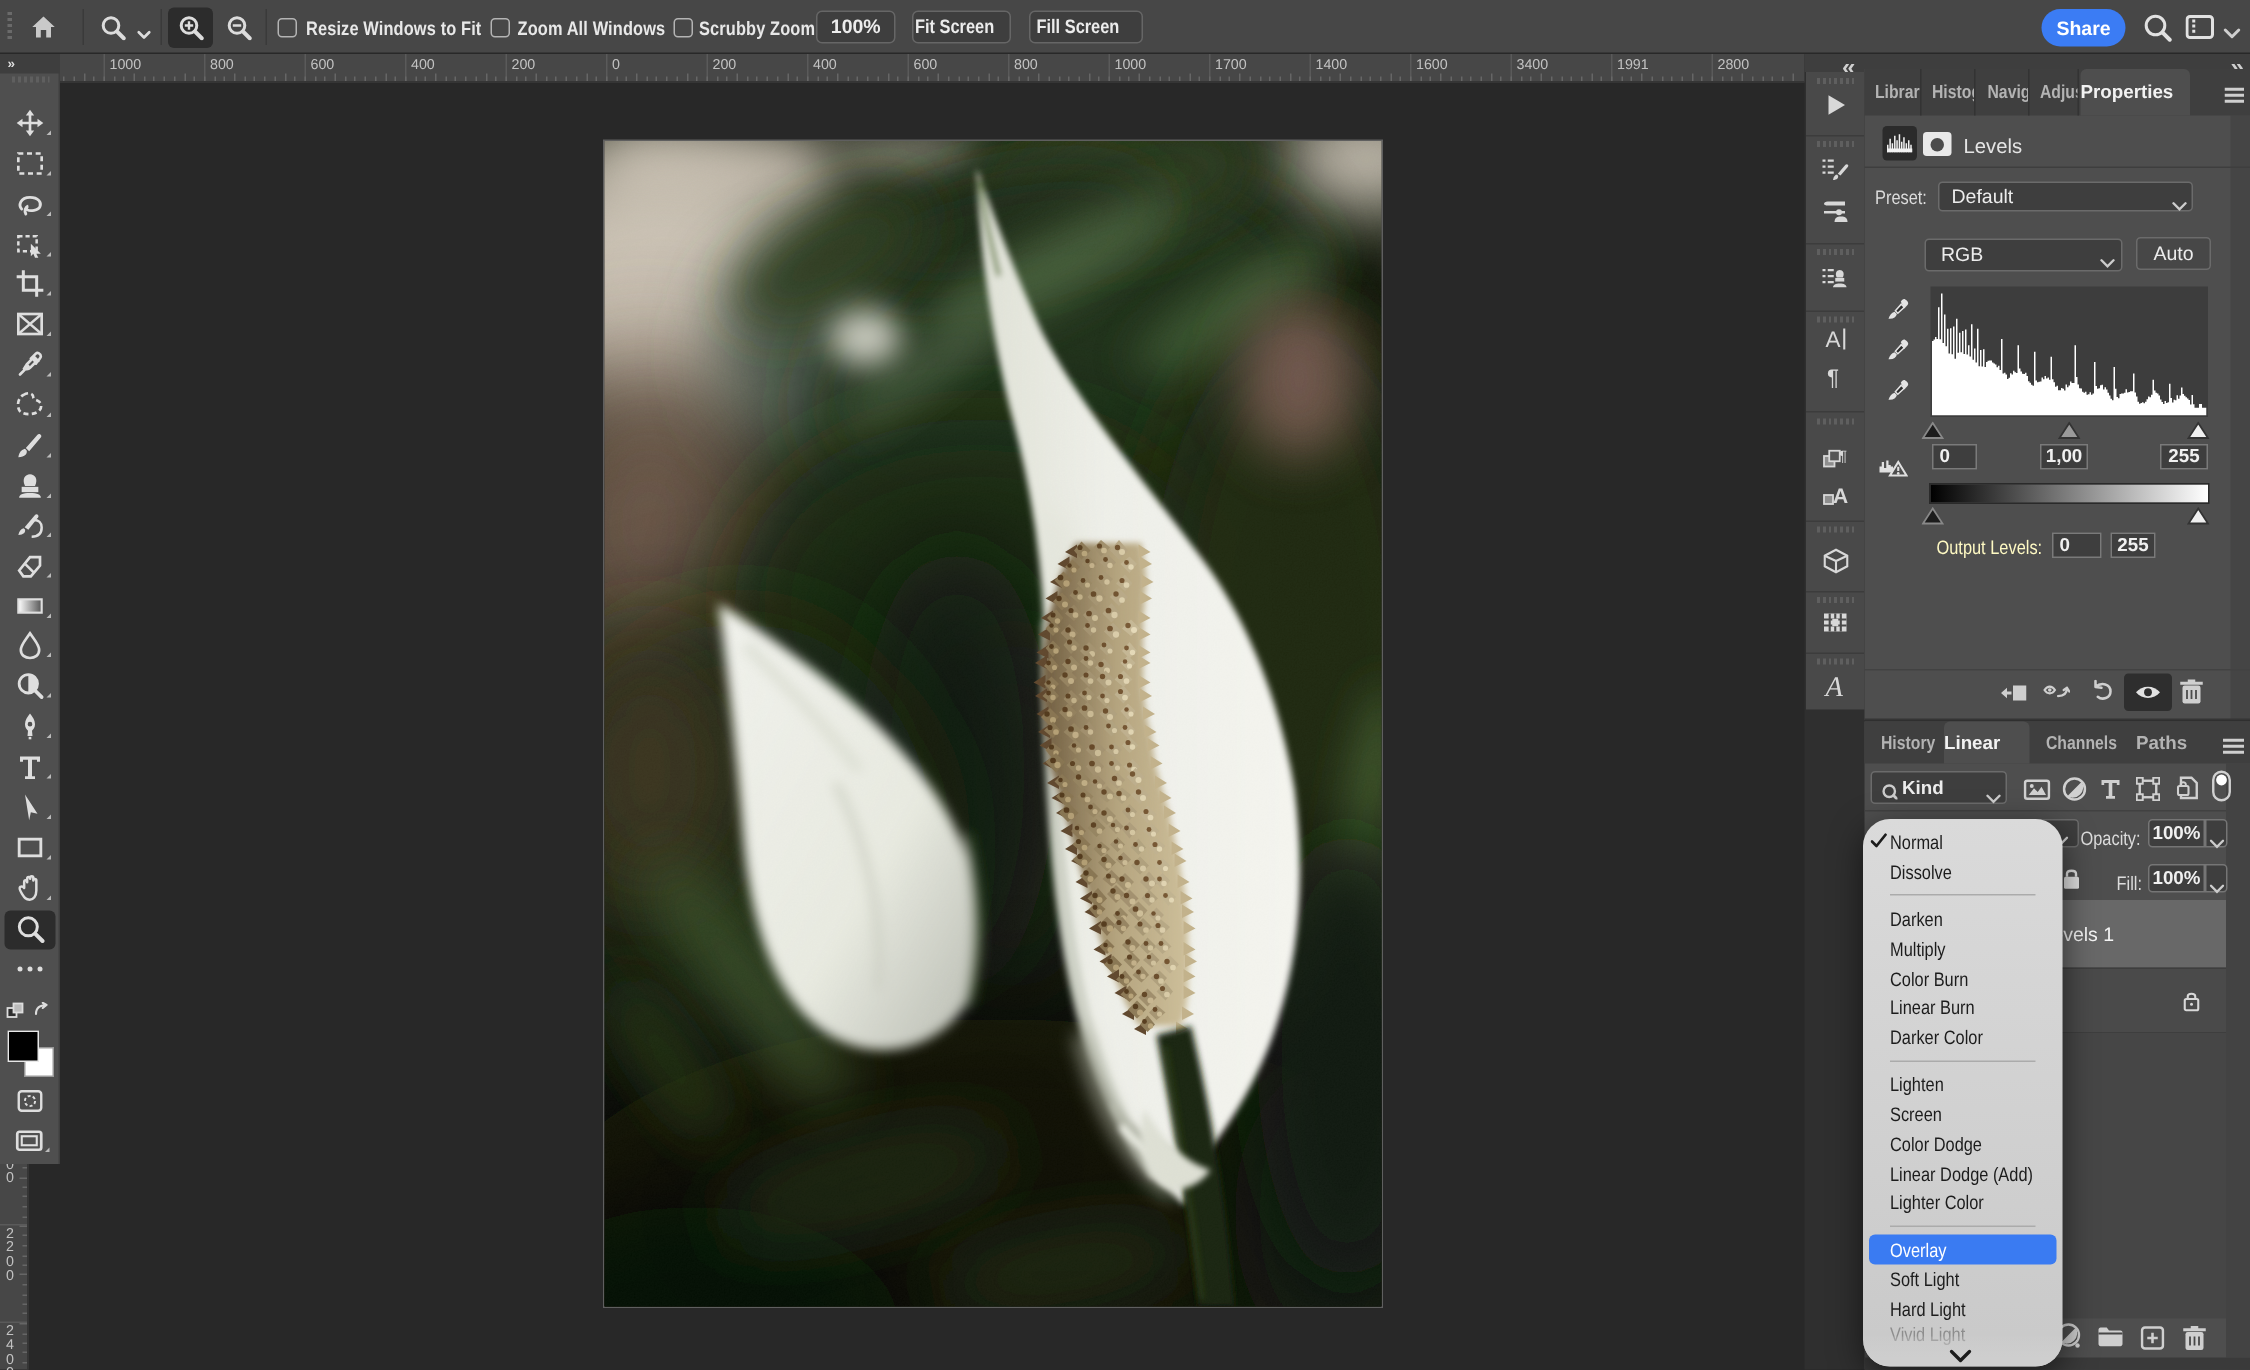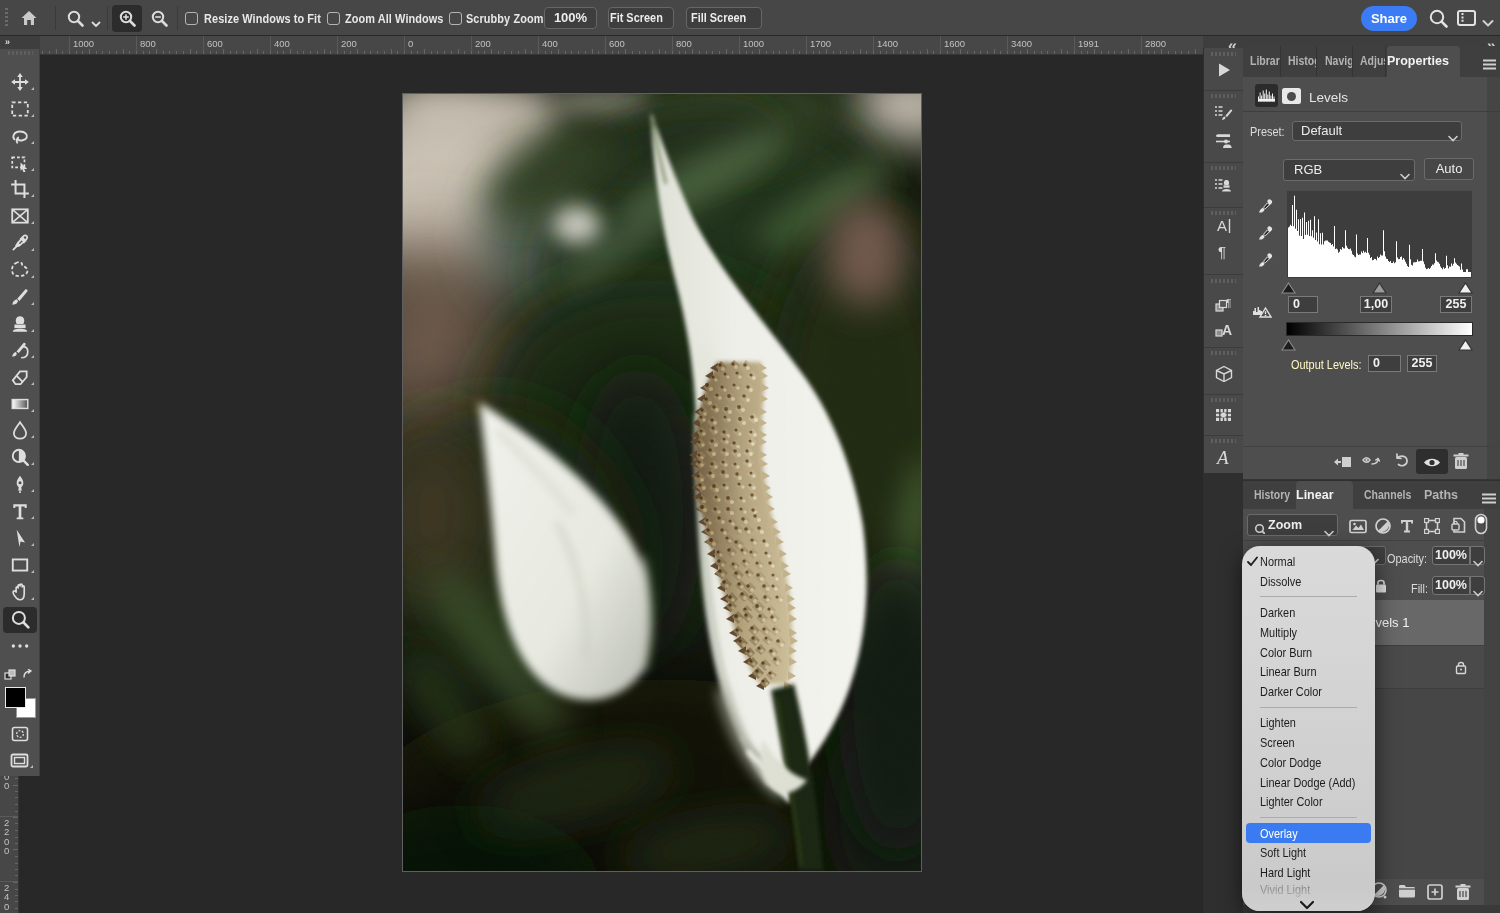--- a/index.html
+++ b/index.html
@@ -1296,21 +1296,21 @@
         <path d="M0 1.5 h14 M0 5.5 h14 M0 9.5 h14" stroke="#cfcfcf" stroke-width="2"></path>
       </svg></div>
   </div>
 <div id="layers">
     <div class="gutter" style="left:241px;top:28px;width:16px;height:396px;background:#434343"></div>
     <div class="abs" style="left:4px;top:33px;width:91px;height:22px;background:#3e3e3e;border:1px solid #6b6b6b;border-radius:3px">
       <div class="abs" style="left:6px;top:5px"><svg width="11" height="11" style="" viewBox="0 0 11 11">
           <circle cx="5.5" cy="5.5" r="3.8" fill="none" stroke="#ccc" stroke-width="1.6"></circle>
           <line x1="8.4" y1="8.4" x2="11" y2="11" stroke="#ccc" stroke-width="1.9" stroke-linecap="round"></line>
         </svg></div>
-      <div class="abs" style="left:20px;top:3px;font-size:12.5px;font-weight:700;color:#ececec">Zoom</div>
+      <div class="abs" style="left:20px;top:3px;font-size:12.5px;font-weight:700;color:#ececec">Kind</div>
       <div class="abs" style="left:76px;top:8px"><svg width="10" height="7" style="" viewBox="0 0 10 7">
           <path d="M1 1.5 L5 5.5 L9 1.5" fill="none" stroke="#ccc" stroke-width="1.6" stroke-linecap="round"></path>
         </svg></div>
     </div>
     <div class="abs" style="left:106px;top:37px;width:18px;height:17px;"><svg width="18" height="17" style="" viewBox="0 0 18 17">
         <rect x="1" y="2.5" width="16" height="12" rx="1.5" fill="none" stroke="#d0d0d0" stroke-width="1.7"></rect>
         <path d="M3.5 12 L7 7.5 L9.5 10 L12 6.5 L15 12 Z" fill="#d0d0d0"></path>
         <circle cx="5.5" cy="6" r="1.3" fill="#d0d0d0"></circle>
       </svg></div>
     <div class="abs" style="left:131.5px;top:37px;width:16px;height:16px;"><svg width="16" height="16" style="" viewBox="0 0 16 16">

